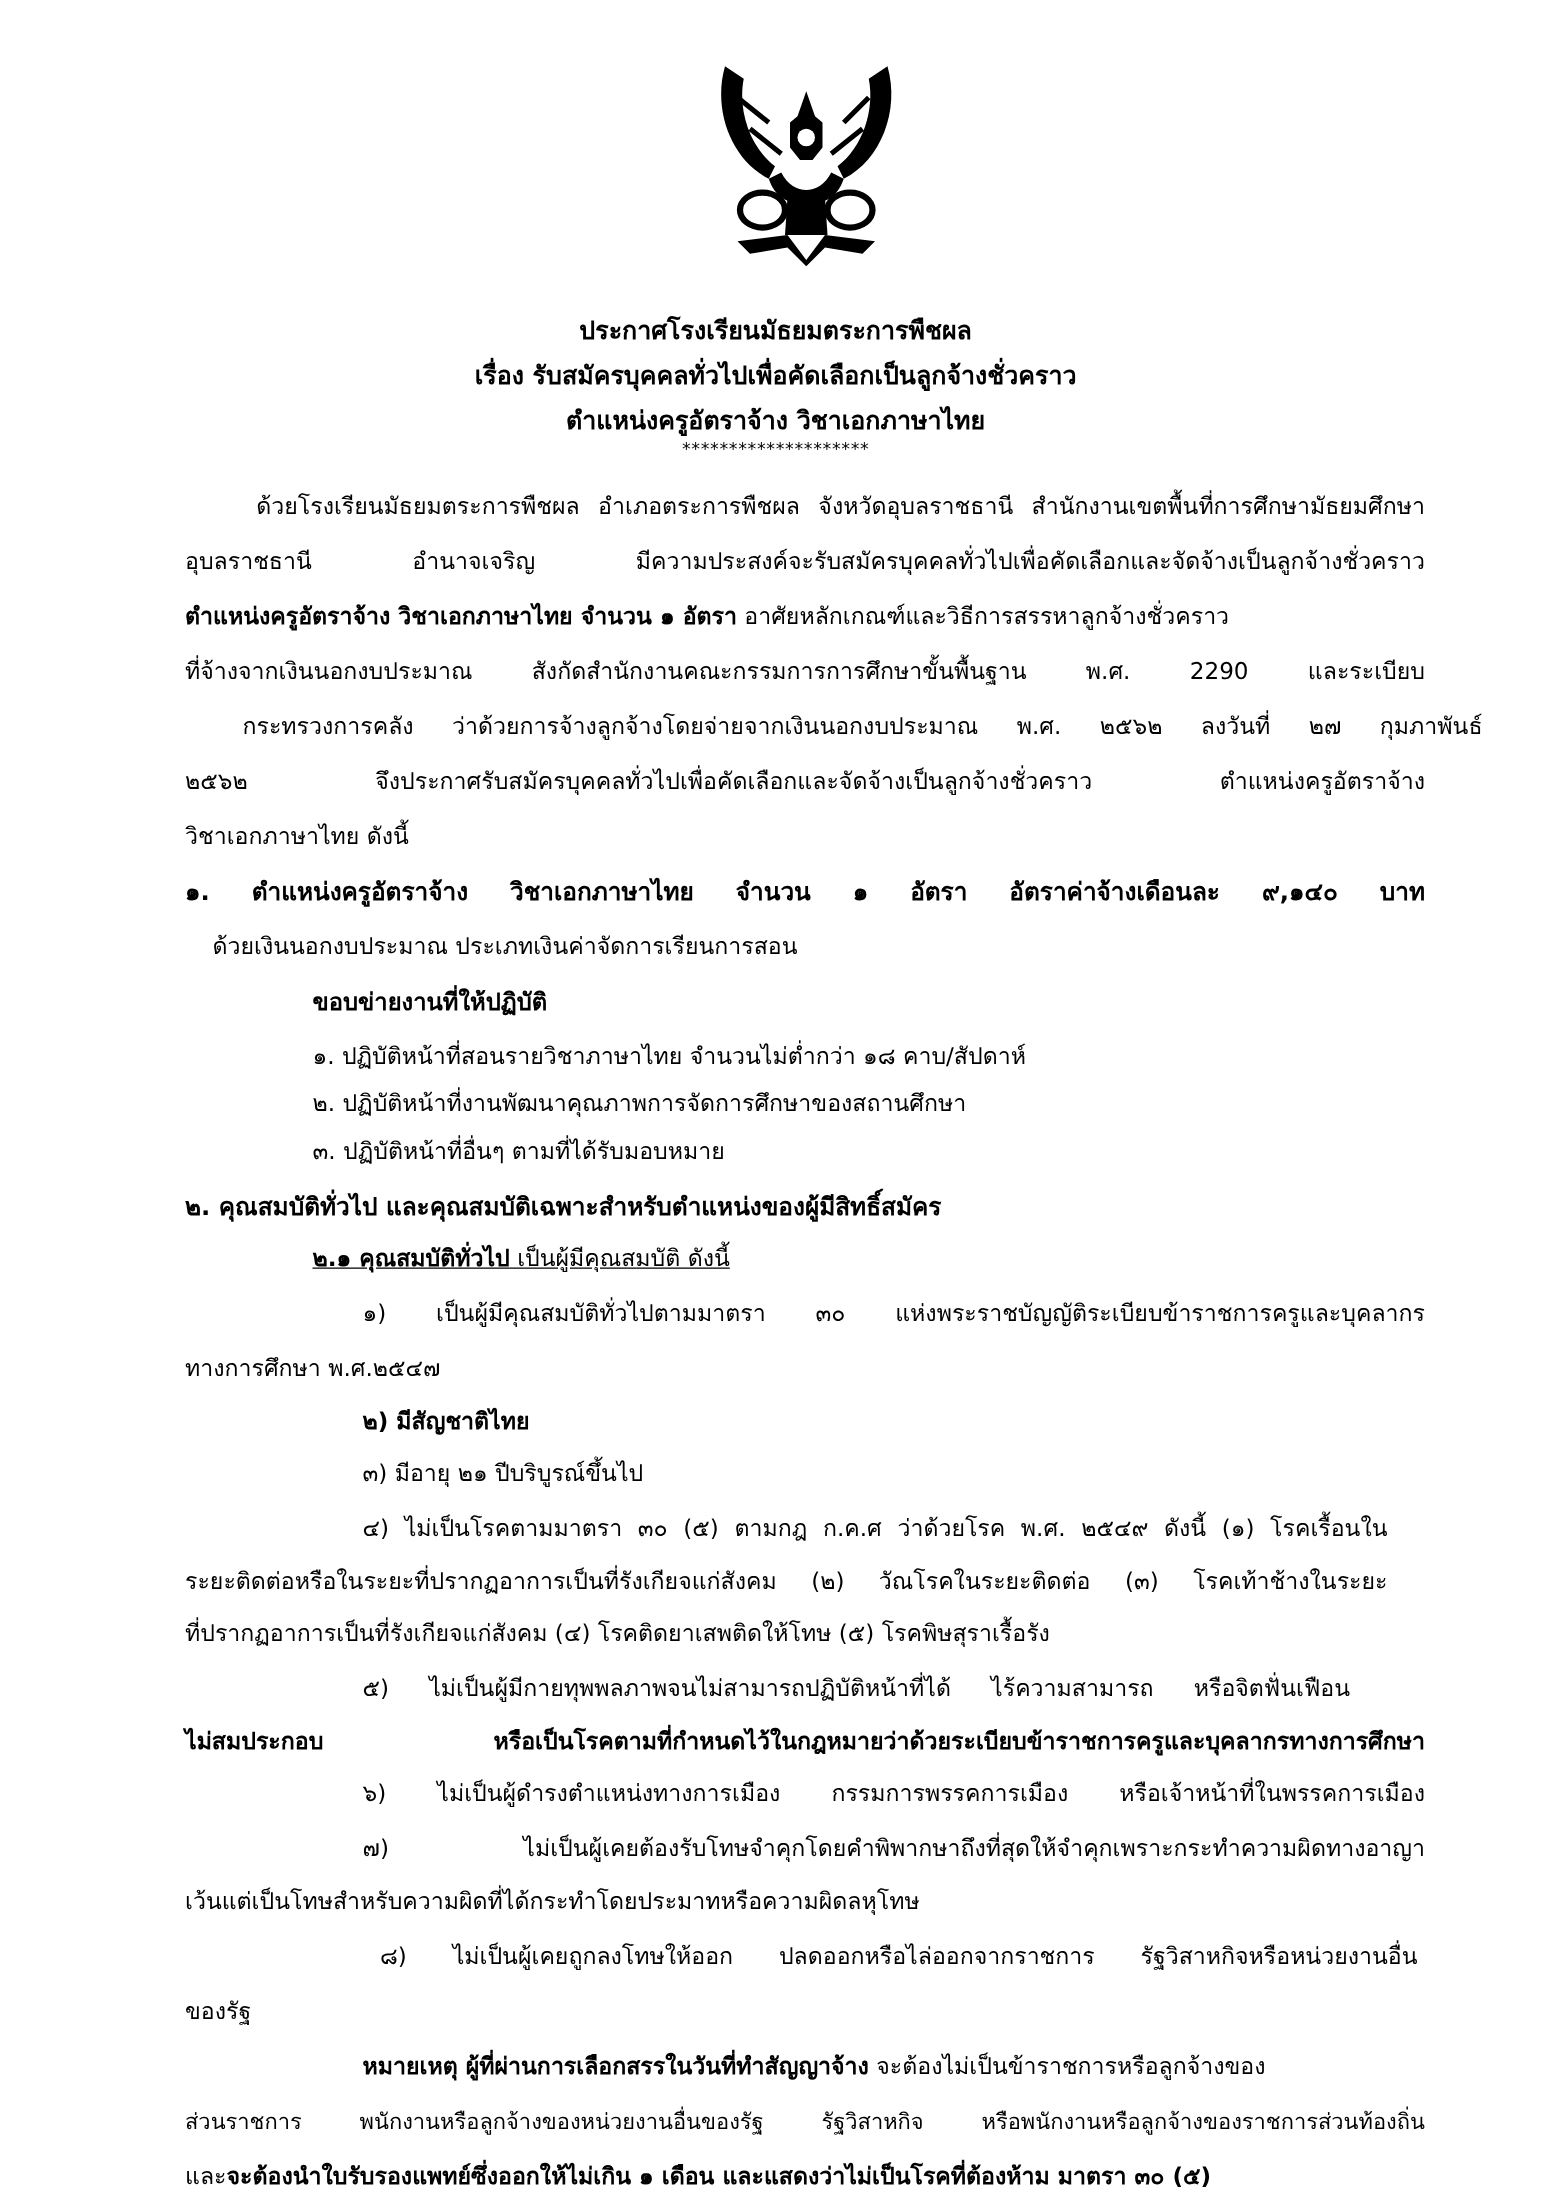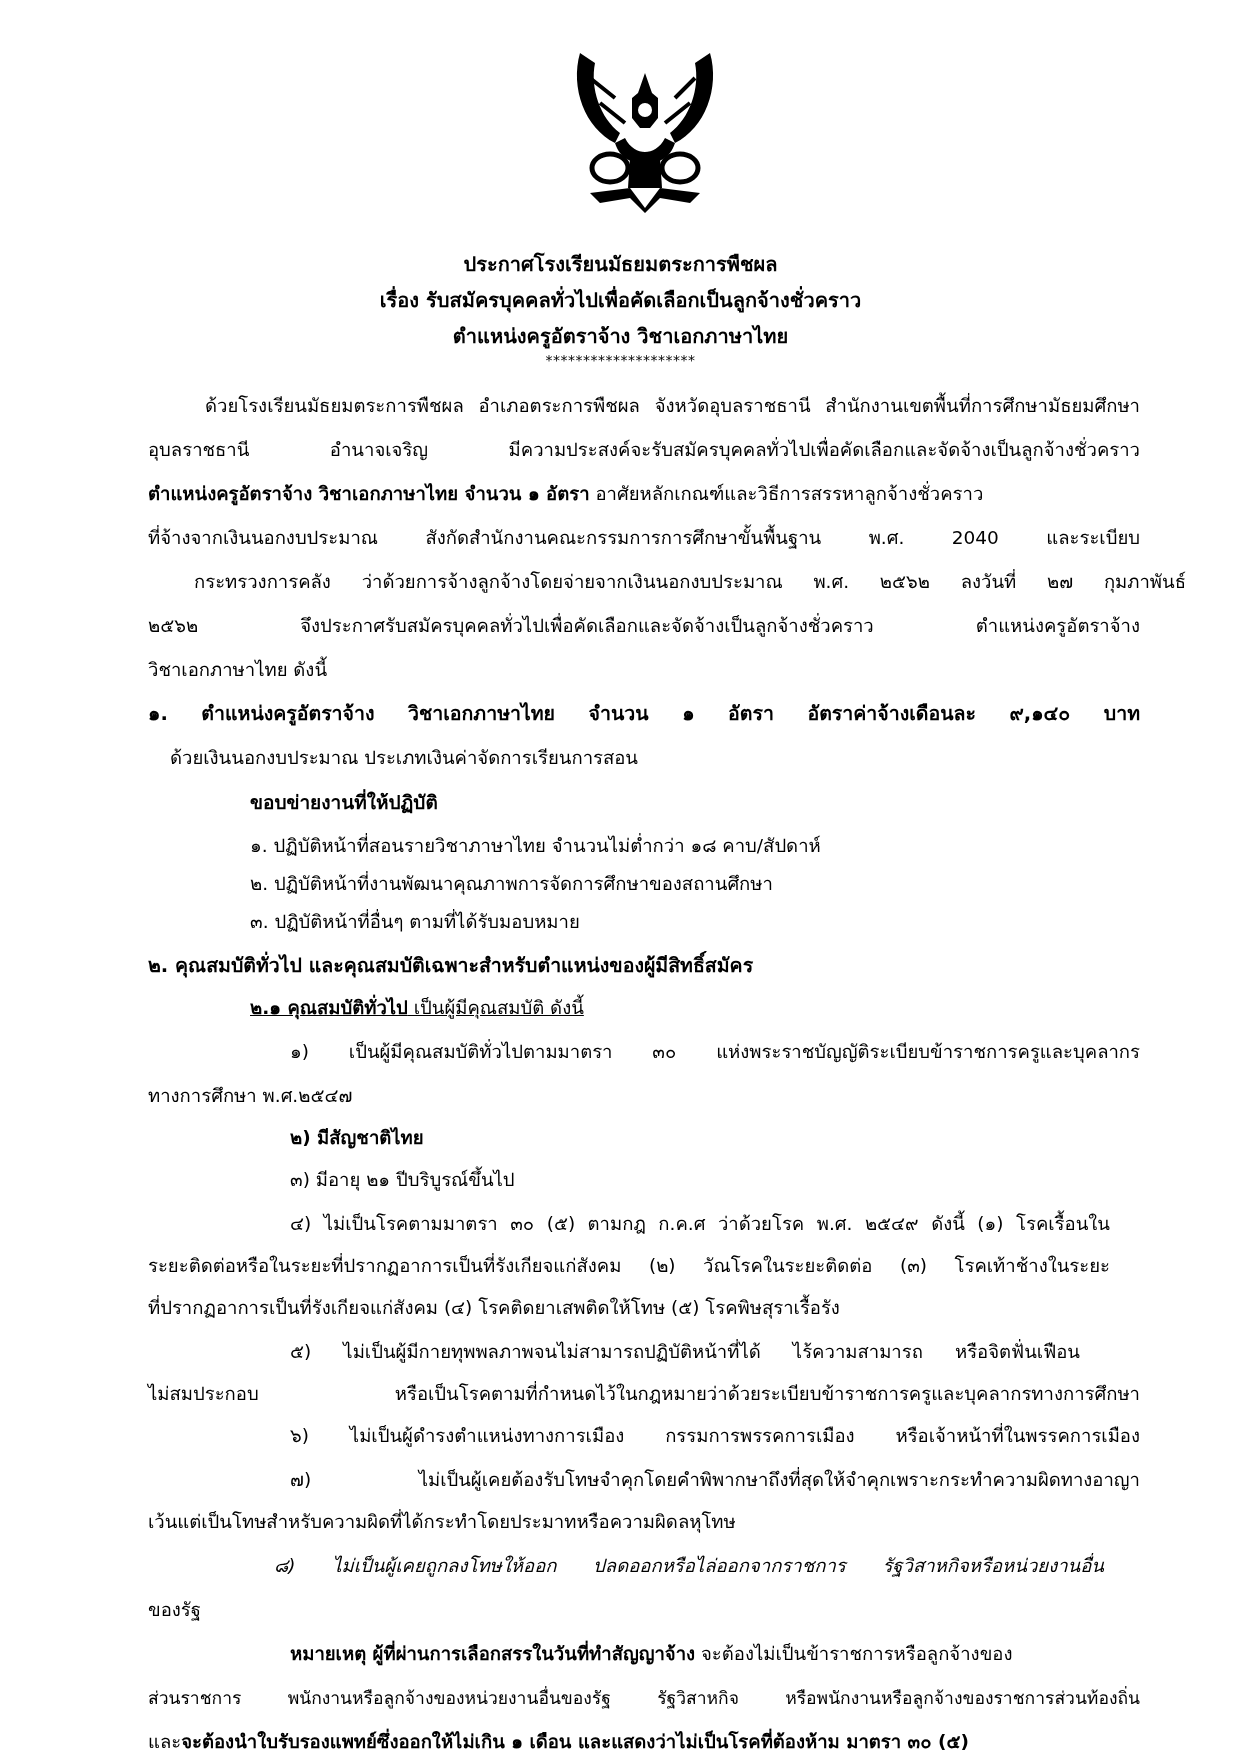--- a/index.html
+++ b/index.html
@@ -35,21 +35,21 @@
   <div class="center hdr" style="top:246px;">ประกาศโรงเรียนมัธยมตระการพืชผล</div>
   <div class="center hdr" style="top:282px;">เรื่อง  รับสมัครบุคคลทั่วไปเพื่อคัดเลือกเป็นลูกจ้างชั่วคราว</div>
   <div class="center hdr" style="top:318px;">ตำแหน่งครูอัตราจ้าง วิชาเอกภาษาไทย</div>
   <div class="center stars" style="top:352px;">********************</div>
 
   <div class="line just" style="left:148px; top:438px; width:992px;">อุบลราชธานี อำนาจเจริญ  มีความประสงค์จะรับสมัครบุคคลทั่วไปเพื่อคัดเลือกและจัดจ้างเป็นลูกจ้างชั่วคราว</div>
   <div class="line just" style="left:205px; top:394px; width:935px;">ด้วยโรงเรียนมัธยมตระการพืชผล อำเภอตระการพืชผล  จังหวัดอุบลราชธานี สำนักงานเขตพื้นที่การศึกษามัธยมศึกษา</div>
   <div class="line" style="left:148px; top:482px; width:992px;">
     <span class="b">ตำแหน่งครูอัตราจ้าง วิชาเอกภาษาไทย จำนวน ๑ อัตรา</span><span>  อาศัยหลักเกณฑ์และวิธีการสรรหาลูกจ้างชั่วคราว</span>
   </div>
-  <div class="line just" style="left:148px; top:526px; width:992px;">ที่จ้างจากเงินนอกงบประมาณ  สังกัดสำนักงานคณะกรรมการการศึกษาขั้นพื้นฐาน พ.ศ. 2040 และระเบียบ</div>
+  <div class="line just" style="left:148px; top:526px; width:992px;">ที่จ้างจากเงินนอกงบประมาณ  สังกัดสำนักงานคณะกรรมการการศึกษาขั้นพื้นฐาน พ.ศ. 2290 และระเบียบ</div>
   <div class="line just" style="left:148px; top:570px; width:992px;margin-left:46px;">กระทรวงการคลัง ว่าด้วยการจ้างลูกจ้างโดยจ่ายจากเงินนอกงบประมาณ พ.ศ. ๒๕๖๒ ลงวันที่ ๒๗ กุมภาพันธ์</div>
   <div class="line just" style="left:148px; top:614px; width:992px;">๒๕๖๒ จึงประกาศรับสมัครบุคคลทั่วไปเพื่อคัดเลือกและจัดจ้างเป็นลูกจ้างชั่วคราว ตำแหน่งครูอัตราจ้าง</div>
   <div class="line" style="left:148px; top:658px;">วิชาเอกภาษาไทย ดังนี้</div>
 
   <div class="line b just" style="left:148px; top:702px; width:992px; font-size:19.5px;">๑. ตำแหน่งครูอัตราจ้าง  วิชาเอกภาษาไทย จำนวน  ๑  อัตรา อัตราค่าจ้างเดือนละ ๙,๑๔๐ บาท</div>
   <div class="line" style="left:170px; top:746px;">ด้วยเงินนอกงบประมาณ ประเภทเงินค่าจัดการเรียนการสอน</div>
   <div class="line b" style="left:250px; top:790px; font-size:19px;text-align:right;">ขอบข่ายงานที่ให้ปฏิบัติ</div>
   <div class="line" style="left:250px; top:834px;">๑. ปฏิบัติหน้าที่สอนรายวิชาภาษาไทย  จำนวนไม่ต่ำกว่า ๑๘ คาบ/สัปดาห์</div>
   <div class="line" style="left:250px; top:872px;">๒. ปฏิบัติหน้าที่งานพัฒนาคุณภาพการจัดการศึกษาของสถานศึกษา</div>
   <div class="line" style="left:250px; top:910px;">๓. ปฏิบัติหน้าที่อื่นๆ ตามที่ได้รับมอบหมาย</div>
@@ -59,25 +59,25 @@
     <span class="b">๒.๑ คุณสมบัติทั่วไป</span><span> เป็นผู้มีคุณสมบัติ ดังนี้</span>
   </div>
   <div class="line just" style="left:290px; top:1040px; width:850px;">๑) เป็นผู้มีคุณสมบัติทั่วไปตามมาตรา ๓๐ แห่งพระราชบัญญัติระเบียบข้าราชการครูและบุคลากร</div>
   <div class="line" style="left:148px; top:1084px;">ทางการศึกษา พ.ศ.๒๕๔๗</div>
   <div class="line" style="left:290px; top:1126px;font-weight:bold;">๒) มีสัญชาติไทย</div>
   <div class="line" style="left:290px; top:1168px;">๓) มีอายุ ๒๑ ปีบริบูรณ์ขึ้นไป</div>
   <div class="line just" style="left:290px; top:1212px; width:820px;">๔) ไม่เป็นโรคตามมาตรา ๓๐ (๕) ตามกฎ ก.ค.ศ ว่าด้วยโรค พ.ศ. ๒๕๔๙ ดังนี้ (๑) โรคเรื้อนใน</div>
   <div class="line just" style="left:148px; top:1254px; width:962px;">ระยะติดต่อหรือในระยะที่ปรากฏอาการเป็นที่รังเกียจแก่สังคม (๒) วัณโรคในระยะติดต่อ (๓) โรคเท้าช้างในระยะ</div>
   <div class="line" style="left:148px; top:1296px;">ที่ปรากฏอาการเป็นที่รังเกียจแก่สังคม  (๔) โรคติดยาเสพติดให้โทษ (๕) โรคพิษสุราเรื้อรัง</div>
   <div class="line just" style="left:290px; top:1340px; width:790px;">๕) ไม่เป็นผู้มีกายทุพพลภาพจนไม่สามารถปฏิบัติหน้าที่ได้ ไร้ความสามารถ หรือจิตฟั่นเฟือน</div>
-  <div class="line just" style="left:148px; top:1382px; width:992px;">ไม่สมประกอบ หรือเป็นโรคตามที่กำหนดไว้ในกฎหมายว่าด้วยระเบียบข้าราชการครูและบุคลากรทางการศึกษา</div>
+  <div class="line just" style="left:148px; top:1382px; width:992px;font-weight:bold;">ไม่สมประกอบ หรือเป็นโรคตามที่กำหนดไว้ในกฎหมายว่าด้วยระเบียบข้าราชการครูและบุคลากรทางการศึกษา</div>
   <div class="line just" style="left:290px; top:1424px; width:850px;">๖) ไม่เป็นผู้ดำรงตำแหน่งทางการเมือง กรรมการพรรคการเมือง หรือเจ้าหน้าที่ในพรรคการเมือง</div>
   <div class="line just" style="left:290px; top:1468px; width:850px;">๗) ไม่เป็นผู้เคยต้องรับโทษจำคุกโดยคำพิพากษาถึงที่สุดให้จำคุกเพราะกระทำความผิดทางอาญา</div>
   <div class="line" style="left:148px; top:1510px;">เว้นแต่เป็นโทษสำหรับความผิดที่ได้กระทำโดยประมาทหรือความผิดลหุโทษ</div>
-  <div class="line just" style="left:274px; top:1554px; width:830px;font-style:italic;">๘) ไม่เป็นผู้เคยถูกลงโทษให้ออก ปลดออกหรือไล่ออกจากราชการ รัฐวิสาหกิจหรือหน่วยงานอื่น</div>
+  <div class="line just" style="left:304px; top:1554px; width:830px;">๘) ไม่เป็นผู้เคยถูกลงโทษให้ออก ปลดออกหรือไล่ออกจากราชการ รัฐวิสาหกิจหรือหน่วยงานอื่น</div>
   <div class="line" style="left:148px; top:1598px;">ของรัฐ</div>
 
   <div class="line" style="left:290px; top:1642px; width:850px;">
     <span class="b">หมายเหตุ  ผู้ที่ผ่านการเลือกสรรในวันที่ทำสัญญาจ้าง</span><span> จะต้องไม่เป็นข้าราชการหรือลูกจ้างของ</span>
   </div>
   <div class="line just" style="left:148px; top:1686px; width:992px; font-size:17.5px;">ส่วนราชการ พนักงานหรือลูกจ้างของหน่วยงานอื่นของรัฐ รัฐวิสาหกิจ หรือพนักงานหรือลูกจ้างของราชการส่วนท้องถิ่น</div>
   <div class="line" style="left:148px; top:1730px; width:992px;">
     <span>และ</span><span class="b">จะต้องนำใบรับรองแพทย์ซึ่งออกให้ไม่เกิน  ๑  เดือน และแสดงว่าไม่เป็นโรคที่ต้องห้าม มาตรา ๓๐ (๕)</span>
   </div>
 </div>

